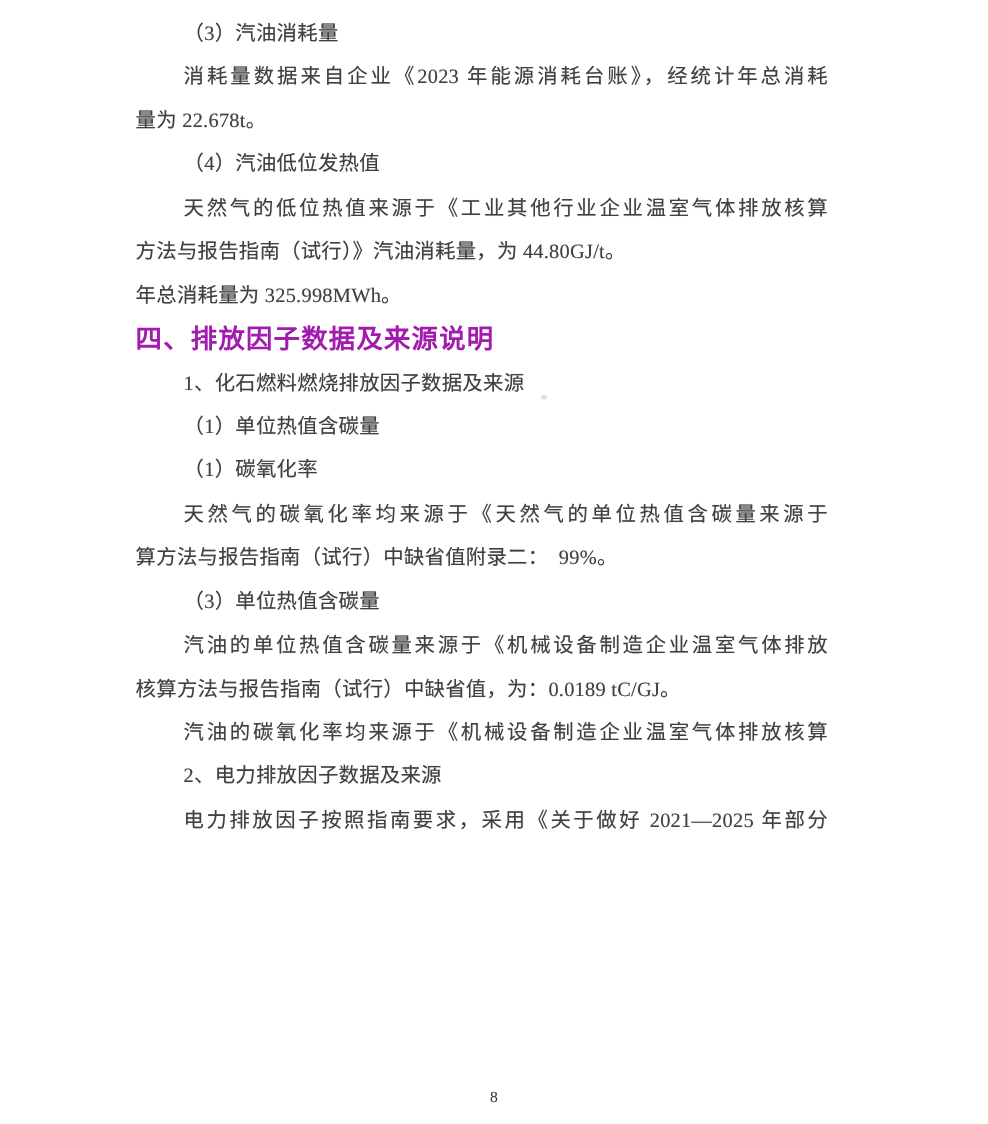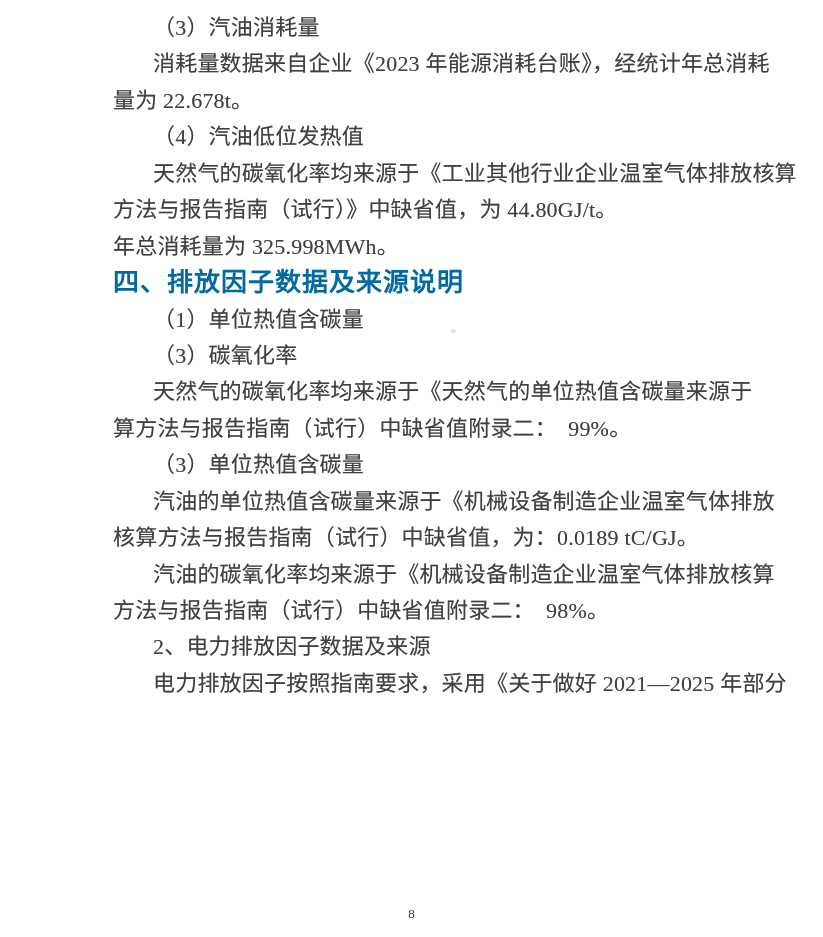--- a/index.html
+++ b/index.html
@@ -17,38 +17,38 @@
   }
   .content {
     position: absolute;
     left: 113px;
     top: 10px;
     width: 577px;
   }
   .line {
     height: 36.45px;
     line-height: 36.45px;
-    font-size: 22px;
+    font-size: 17px;
     color: #3f3f44;
     white-space: nowrap;
     letter-spacing: 0.2px;
     text-shadow: 0 0 0.6px rgba(70,70,75,0.45);
   }
   .ind {
     padding-left: 40px;
   }
   .fill {
     text-align: justify;
     text-align-last: justify;
   }
   .heading {
-    font-family: Liberation Serif, serif;
+    font-family: Liberation Sans, sans-serif;
     font-weight: bold;
-    font-size: 26px;
-    color: #0369a1;
+    font-size: 22px;
+    color: #a21caf;
     letter-spacing: 1px;
     text-shadow: none;
   }
   .page-number {
     position: absolute;
     top: 906px;
     left: 0;
     width: 100%;
     text-align: center;
     font-size: 13px;
@@ -67,31 +67,31 @@
 </style>
 </head>
 <body>
 
 <div class="doc-page">
   <div class="content">
     <div class="line ind">（3）汽油消耗量</div>
     <div class="line ind fill">消耗量数据来自企业《2023 年能源消耗台账》，经统计年总消耗</div>
     <div class="line">量为 22.678t。</div>
     <div class="line ind">（4）汽油低位发热值</div>
-    <div class="line ind fill">天然气的碳氧化率均来源于《工业其他行业企业温室气体排放核算</div>
-    <div class="line">方法与报告指南（试行）》中缺省值，为 44.80GJ/t。</div>
+    <div class="line ind fill">天然气的低位热值来源于《工业其他行业企业温室气体排放核算</div>
+    <div class="line">方法与报告指南（试行）》汽油消耗量，为 44.80GJ/t。</div>
     <div class="line">年总消耗量为 325.998MWh。</div>
     <div class="line heading">四、排放因子数据及来源说明</div>
+    <div class="line ind">1、化石燃料燃烧排放因子数据及来源</div>
     <div class="line ind">（1）单位热值含碳量</div>
-    <div class="line ind">（3）碳氧化率</div>
+    <div class="line ind">（1）碳氧化率</div>
     <div class="line ind fill">天然气的碳氧化率均来源于《天然气的单位热值含碳量来源于</div>
     <div class="line">算方法与报告指南（试行）中缺省值附录二：　99%。</div>
     <div class="line ind">（3）单位热值含碳量</div>
     <div class="line ind fill">汽油的单位热值含碳量来源于《机械设备制造企业温室气体排放</div>
     <div class="line">核算方法与报告指南（试行）中缺省值，为：0.0189 tC/GJ。</div>
     <div class="line ind fill">汽油的碳氧化率均来源于《机械设备制造企业温室气体排放核算</div>
-    <div class="line">方法与报告指南（试行）中缺省值附录二：　98%。</div>
     <div class="line ind">2、电力排放因子数据及来源</div>
     <div class="line ind fill">电力排放因子按照指南要求，采用《关于做好 2021—2025 年部分</div>
   </div>
   <div class="scan-artifact"></div>
   <div class="page-number">8</div>
 </div>
 
 </body></html>

